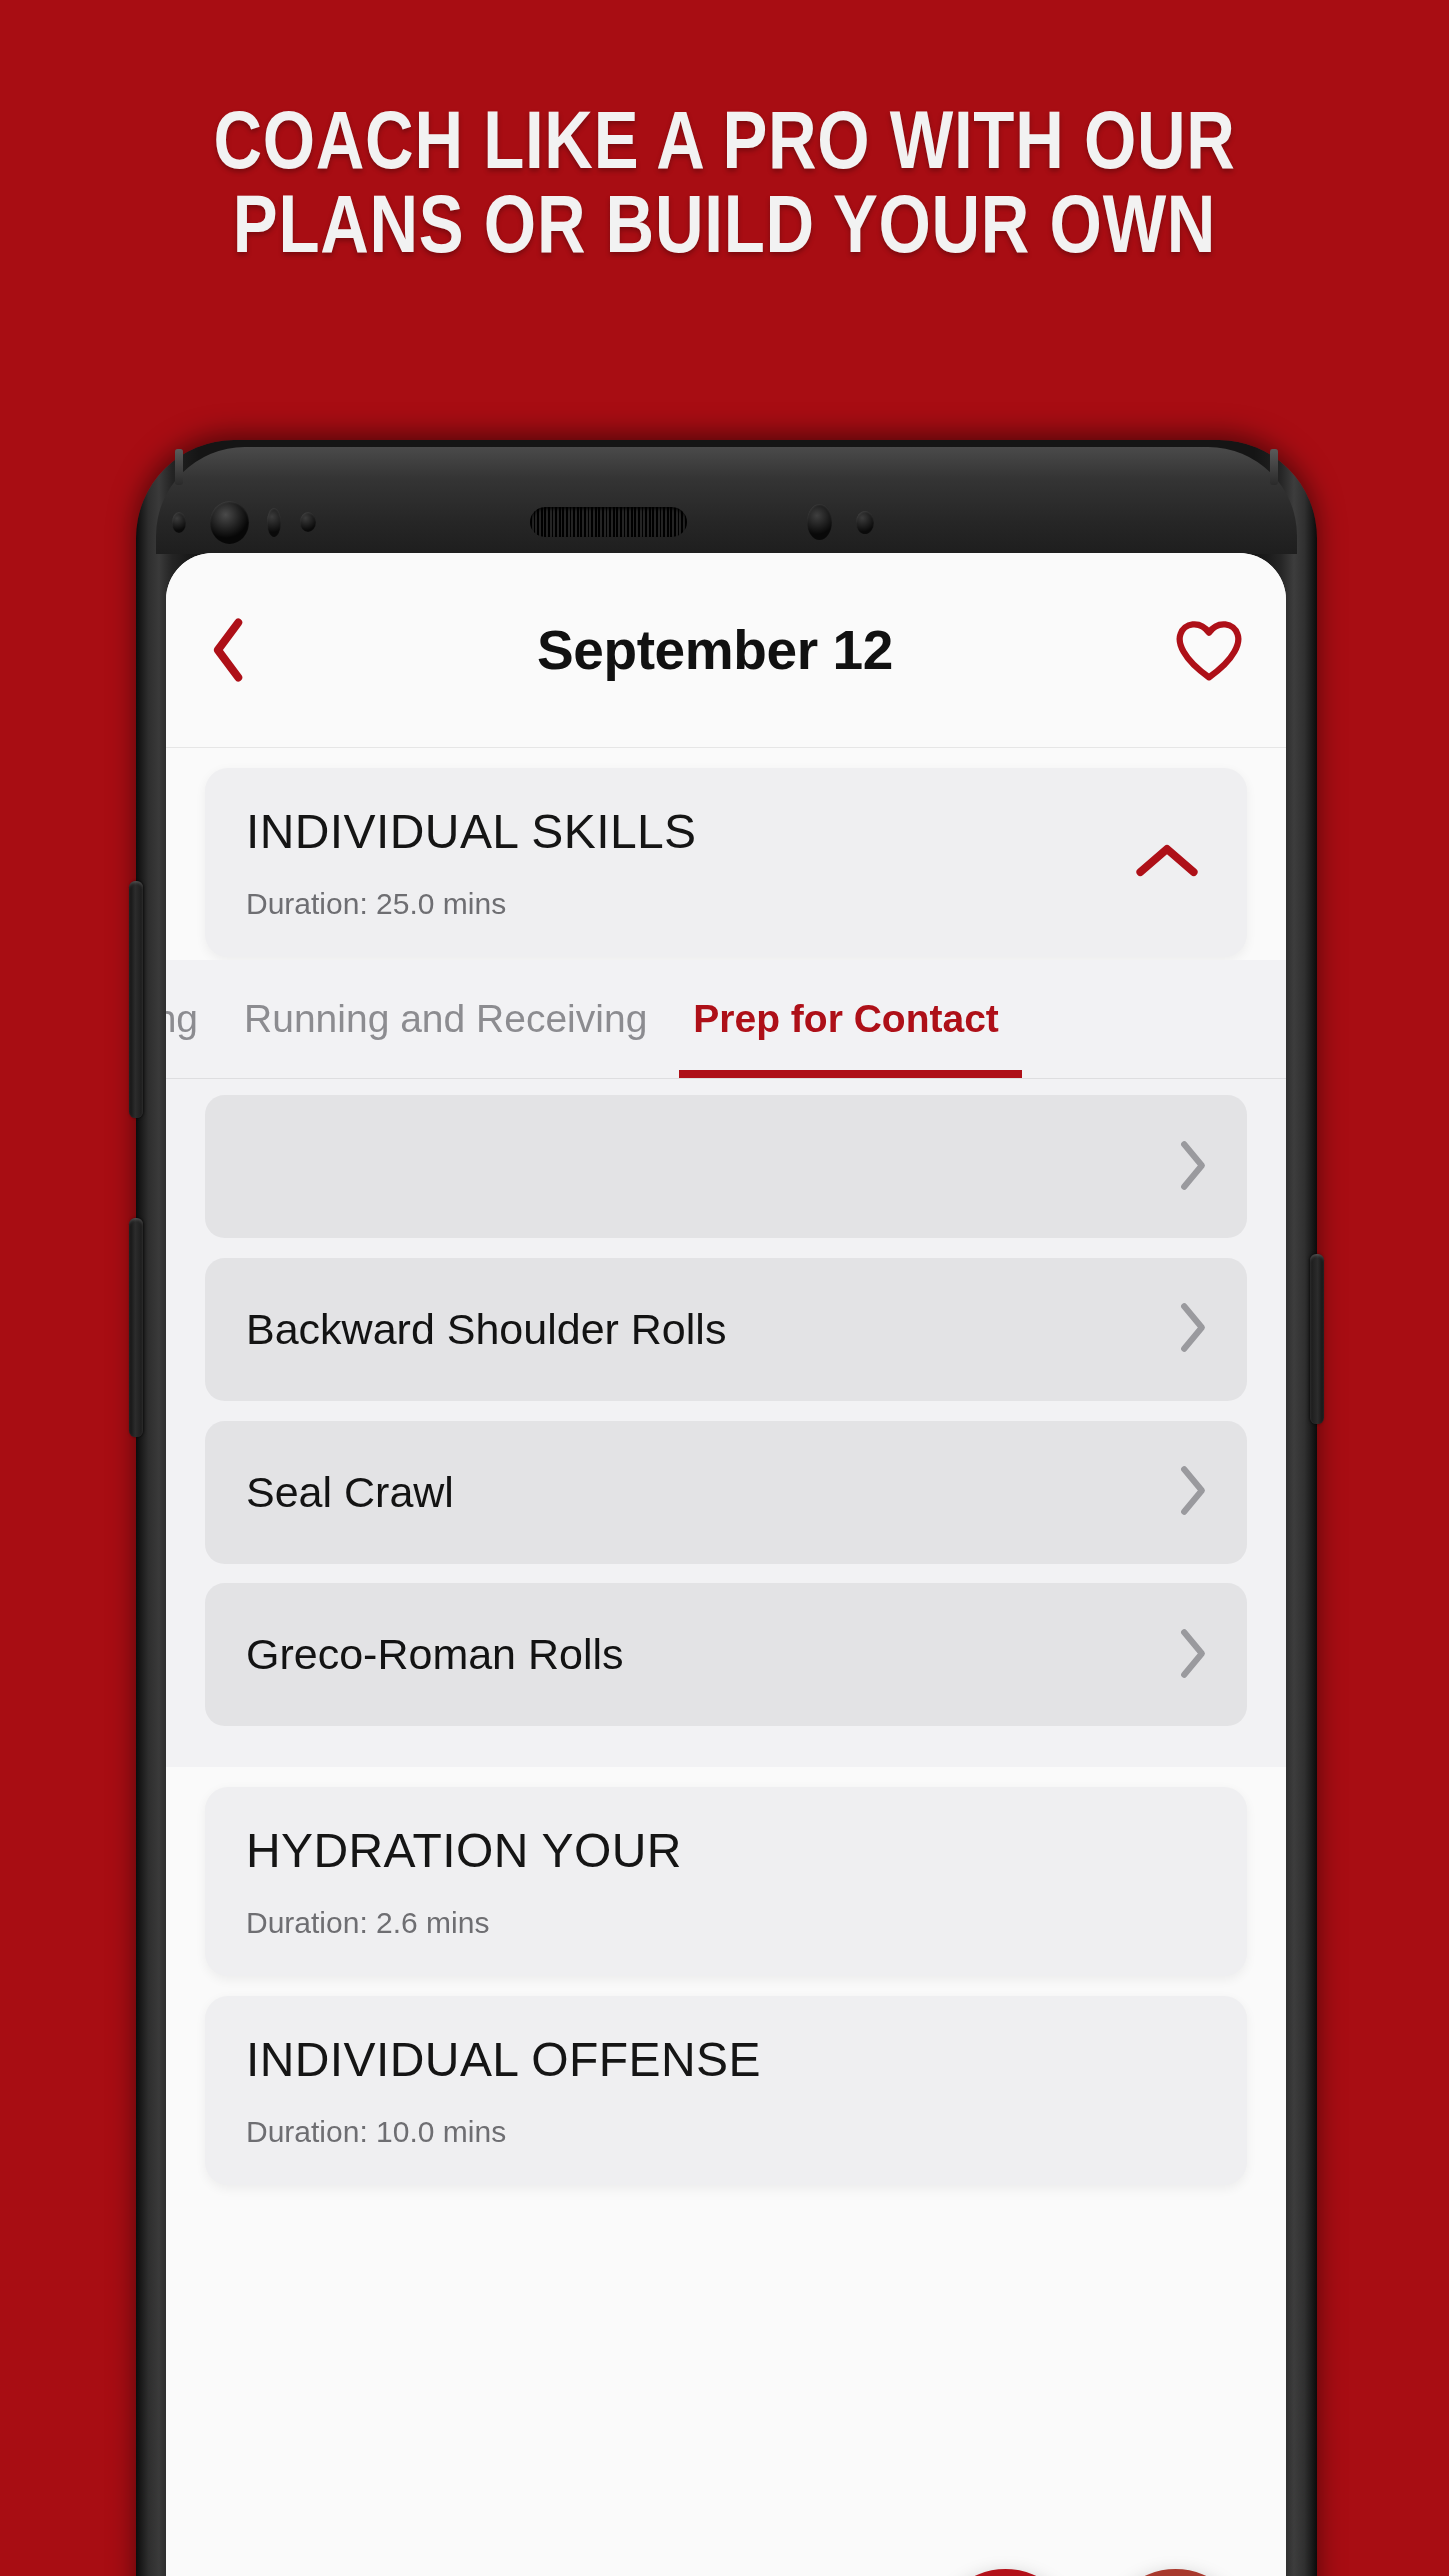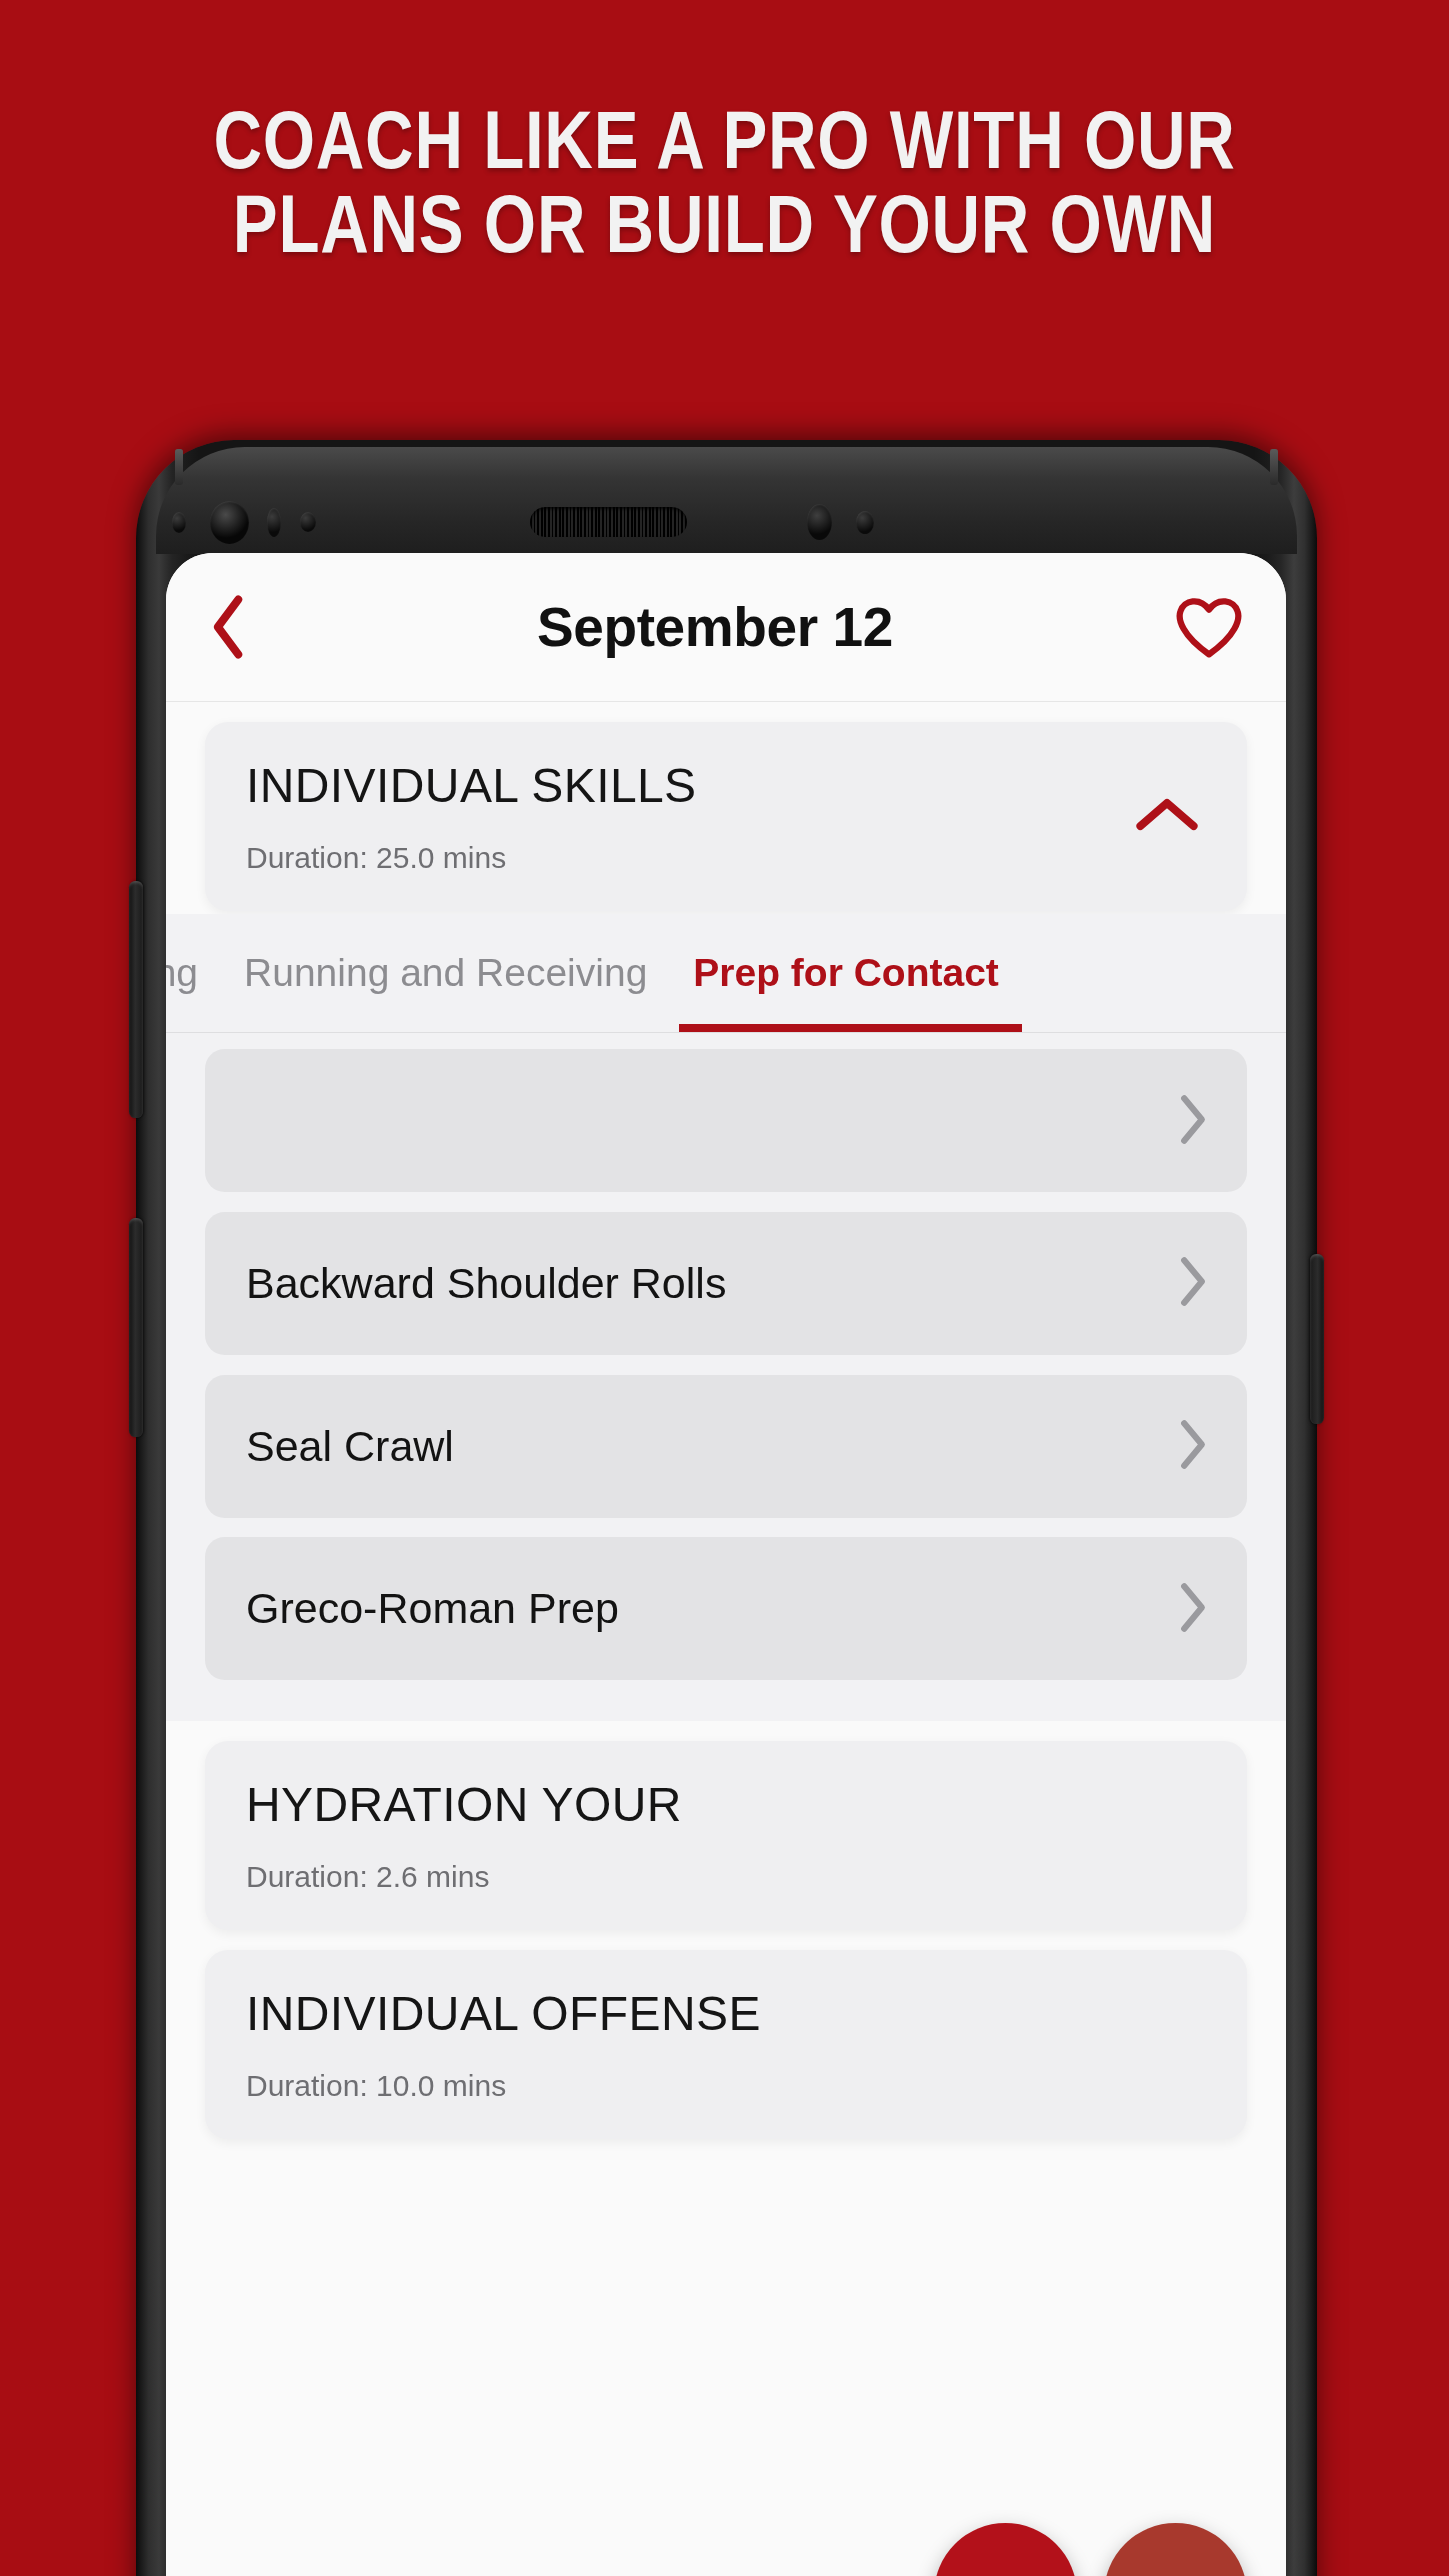--- a/index.html
+++ b/index.html
@@ -154,21 +154,21 @@
     width: 1120px;
     height: 2106px;
     background: #FAFAFA;
     border-radius: 47px 47px 0 0;
     overflow: hidden;
   }
 
   
   .app-header {
     position: relative;
-    height: 149px;
+    height: 195px;
     background: #FAFAFA;
     border-bottom: 1.8px solid #E6E6E6;
     display: flex;
     align-items: center;
     padding: 0 43px;
     box-sizing: border-box;
   }
   .back-chevron {
     width: 50px;
     height: 70px;
@@ -412,21 +412,21 @@
         <div class="drill-row">
           <span class="drill-label">Seal Crawl</span>
           <span class="drill-chevron">
             <svg width="30" height="52" viewBox="0 0 34 58" aria-hidden="true">
               <polyline points="7,5 27,29 7,53" fill="none" stroke="#9A9A9E" stroke-width="7" stroke-linecap="round" stroke-linejoin="round"></polyline>
             </svg>
           </span>
         </div>
 
         <div class="drill-row">
-          <span class="drill-label">Greco-Roman Prep</span>
+          <span class="drill-label">Greco-Roman Rolls</span>
           <span class="drill-chevron">
             <svg width="30" height="52" viewBox="0 0 34 58" aria-hidden="true">
               <polyline points="7,5 27,29 7,53" fill="none" stroke="#9A9A9E" stroke-width="7" stroke-linecap="round" stroke-linejoin="round"></polyline>
             </svg>
           </span>
         </div>
 
       </div>
 
       <div class="plain-card">

